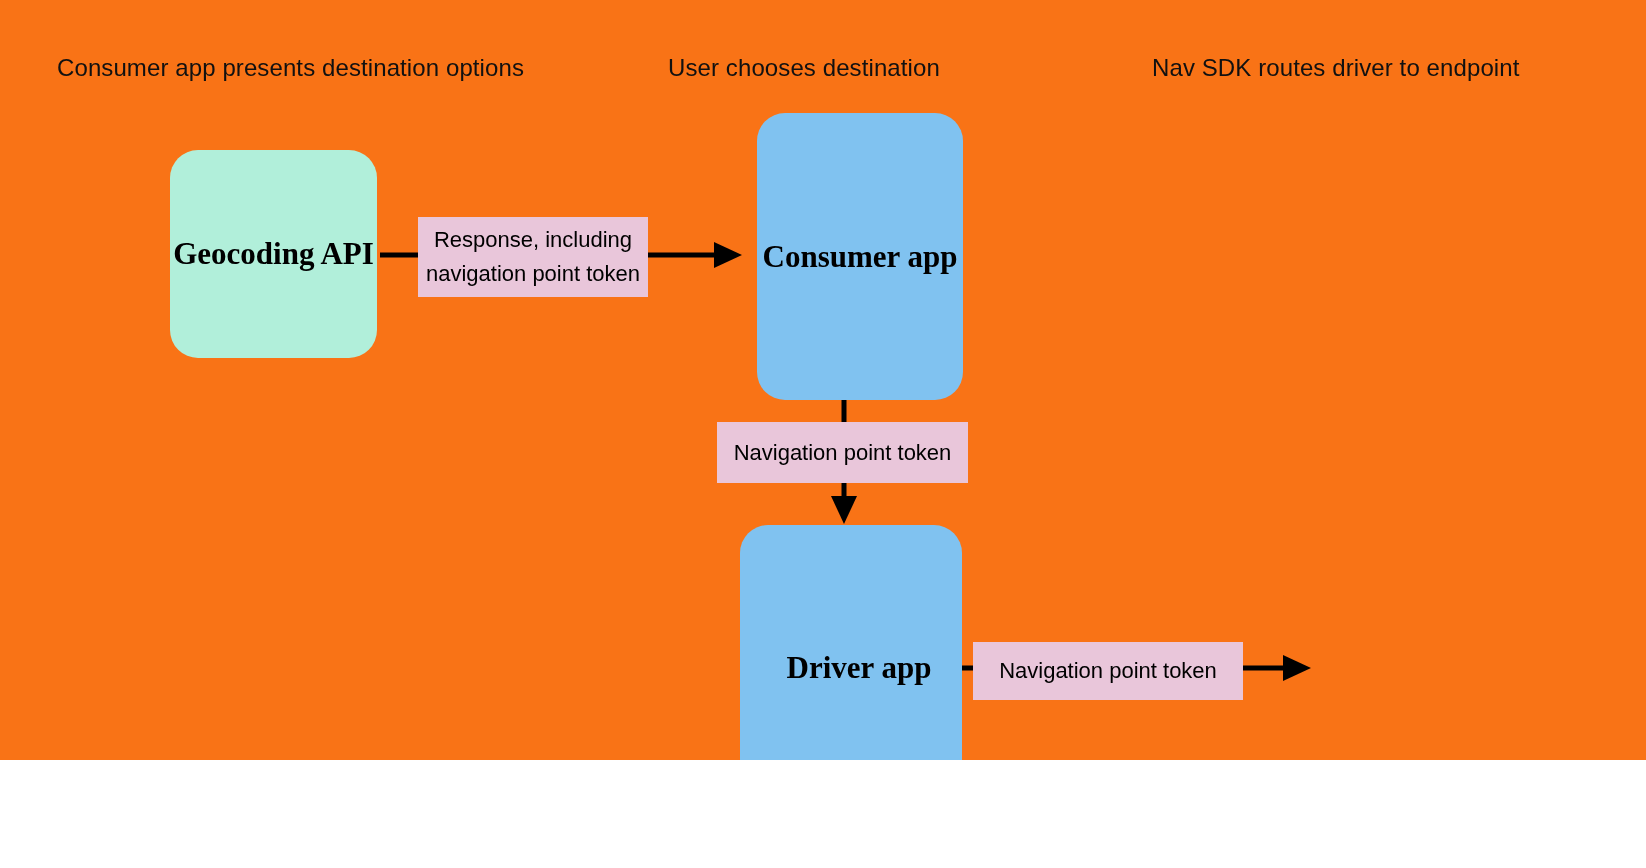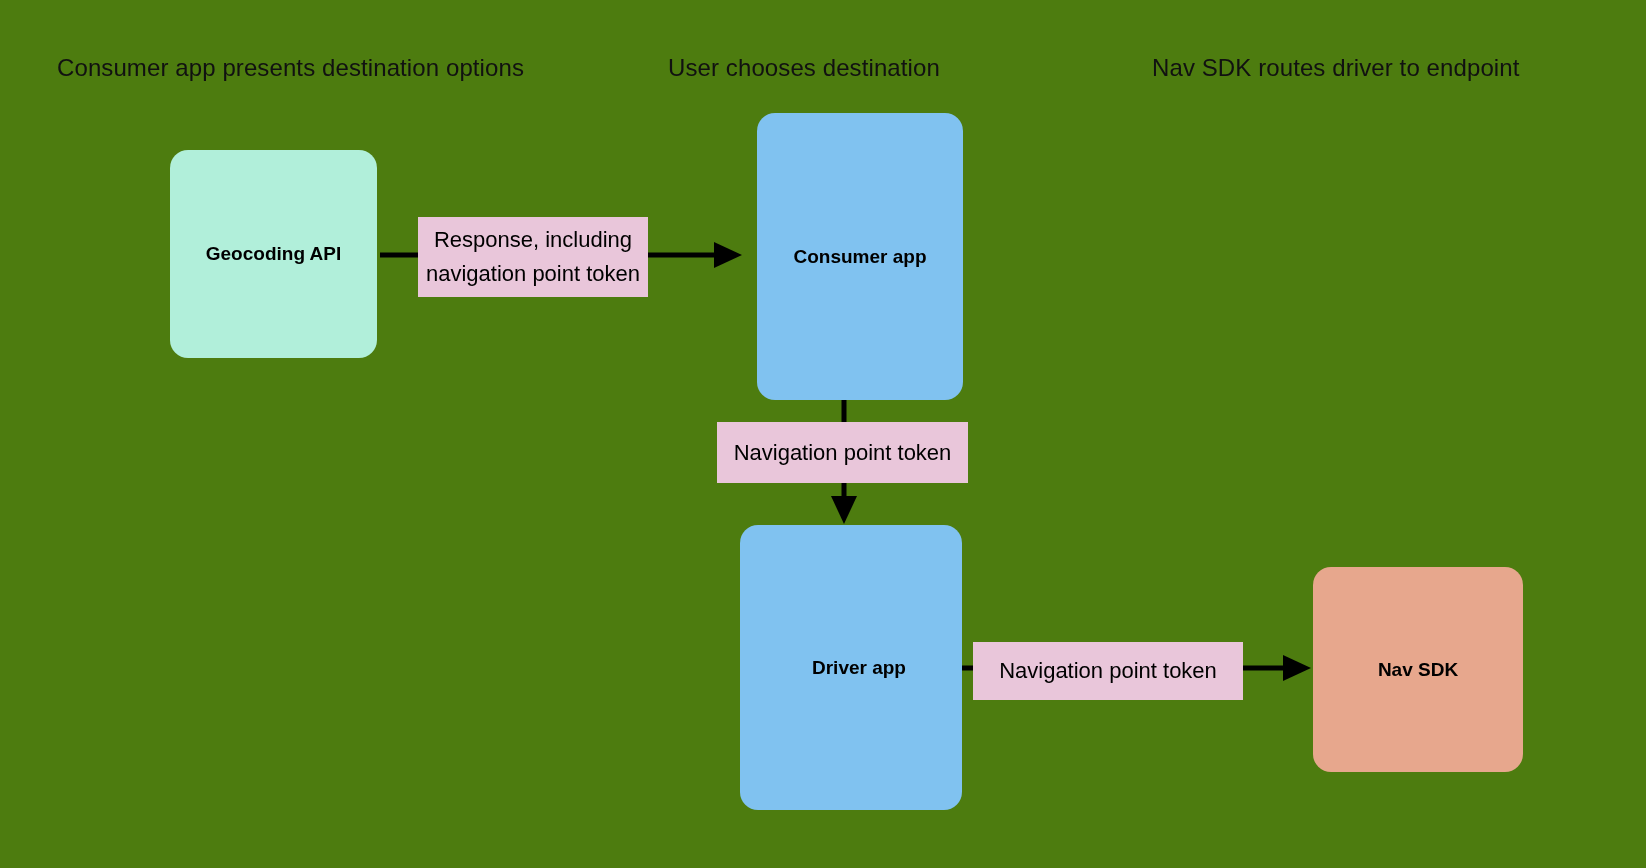--- a/index.html
+++ b/index.html
@@ -4,48 +4,49 @@
 <style>
   html, body {
     margin: 0;
     padding: 0;
     background: #ffffff;
     font-family: "Liberation Sans", sans-serif;
   }
   .canvas {
     position: relative;
     width: 1646px;
-    height: 868px;
-    background: #4d7c0f;
+    height: 760px;
+    background: #f97316;
     overflow: hidden;
   }
   .col-heading {
     position: absolute;
     top: 54px;
     font-size: 24px;
     font-weight: 400;
     color: #111111;
     white-space: nowrap;
     letter-spacing: 0.1px;
   }
   .heading-1 { left: 57px; }
   .heading-2 { left: 668px; }
   .heading-3 { left: 1152px; }
 
   .node {
     position: absolute;
-    border-radius: 18px;
+    border-radius: 28px;
     display: flex;
     align-items: center;
     justify-content: center;
     text-align: center;
-    font-size: 19px;
+    font-size: 31px;
     font-weight: 700;
     color: #000000;
     z-index: 2;
+    font-family: Liberation Serif, serif;
   }
   .node-geocoding { left: 170px; top: 150px; width: 207px; height: 208px; }
   .node-consumer  { left: 742px; top: 113px; width: 206px; height: 287px; margin-left: 15px; }
   .node-driver    { left: 740px; top: 525px; width: 206px; height: 285px; padding-left: 16px; }
   .node-navsdk    { left: 1313px; top: 567px; width: 210px; height: 205px; }
 
   .edge-label {
     position: absolute;
     display: flex;
     align-items: center;
@@ -101,23 +102,20 @@
   </div>
 
   <div class="node node-consumer" style="background-color: rgb(128, 194, 240);">
     <span>Consumer app</span>
   </div>
 
   <div class="node node-driver" style="background-color: rgb(128, 194, 240);">
     <span>Driver app</span>
   </div>
 
-  <div class="node node-navsdk" style="background-color: rgb(231, 167, 141);">
-    <span>Nav SDK</span>
-  </div>
 
   <div class="edge-label edge-label-1" style="background-color: rgb(233, 198, 218);">
     <span>Response, including navigation point token</span>
   </div>
 
   <div class="edge-label edge-label-2" style="background-color: rgb(233, 198, 218);">
     <span>Navigation point token</span>
   </div>
 
   <div class="edge-label edge-label-3" style="background-color: rgb(233, 198, 218);">

